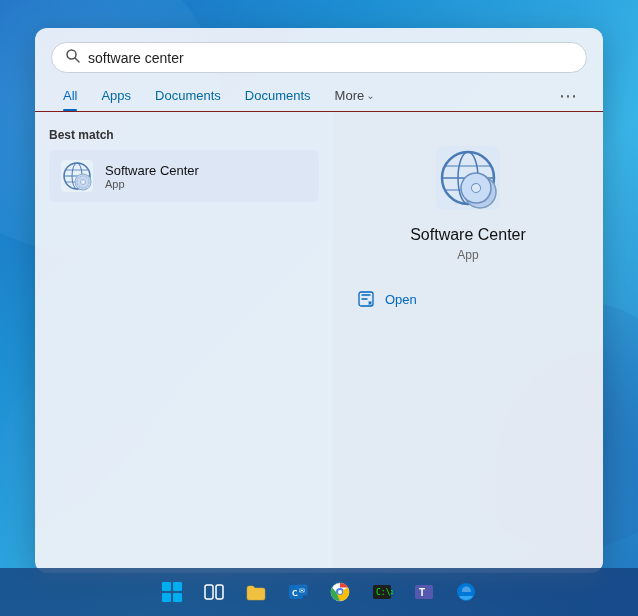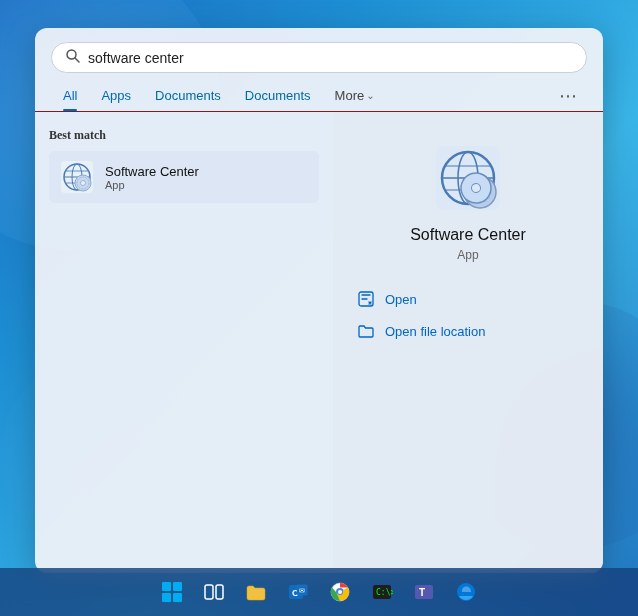--- a/index.html
+++ b/index.html
@@ -121,21 +121,20 @@
     .left-panel {
       width: 298px;
       padding: 16px 14px;
       background: transparent;
     }
     .best-match-label {
       font-size: 12px;
       color: #333;
       font-weight: 600;
       margin-bottom: 8px;
-      font-family: Liberation Serif, serif;
     }
     .result-item {
       display: flex;
       align-items: center;
       gap: 10px;
       padding: 8px 10px;
       border-radius: 6px;
       background: #dce6f5;
       cursor: pointer;
     }
@@ -332,28 +331,20 @@
           <span class="action-icon">
             <svg width="16" height="16" viewBox="0 0 16 16" fill="none">
               <rect x="1" y="1" width="14" height="14" rx="2" stroke="#0067c0" stroke-width="1.3"></rect>
               <path d="M4 4h8M4 8h5" stroke="#0067c0" stroke-width="1.3" stroke-linecap="round"></path>
               <path d="M11 11l2 2M11 13l2-2" stroke="#0067c0" stroke-width="1.3" stroke-linecap="round"></path>
             </svg>
           </span>
           <span>Open</span>
         </div>
 
-        <div class="action-item">
-          <span class="action-icon">
-            <svg width="16" height="16" viewBox="0 0 16 16" fill="none">
-              <path d="M1 4a1 1 0 011-1h4l1.5 2H14a1 1 0 011 1v7a1 1 0 01-1 1H2a1 1 0 01-1-1V4z" stroke="#0067c0" stroke-width="1.3" fill="none"></path>
-            </svg>
-          </span>
-          <span>Open file location</span>
-        </div>
 
 
       </div>
     </div>
 
   </div>
 </div>
 
 <div class="taskbar">
 

